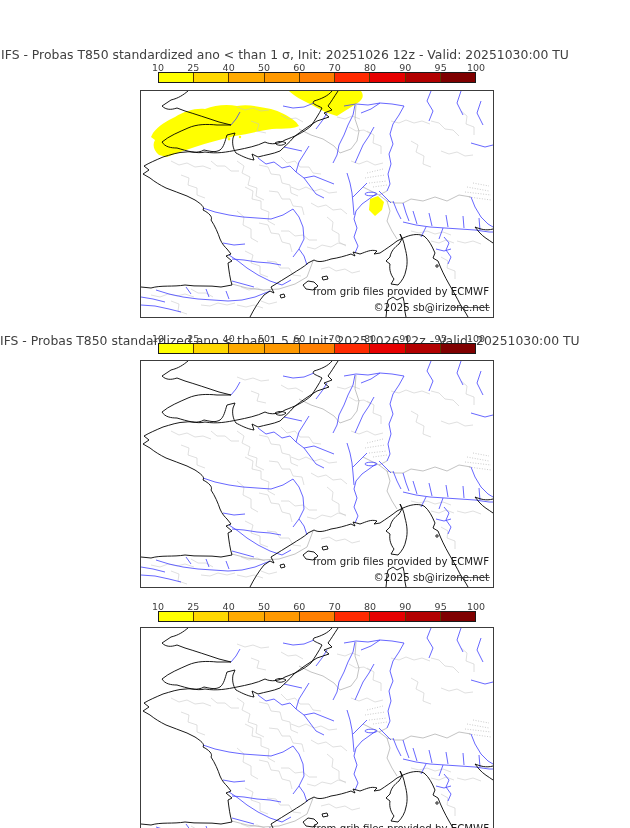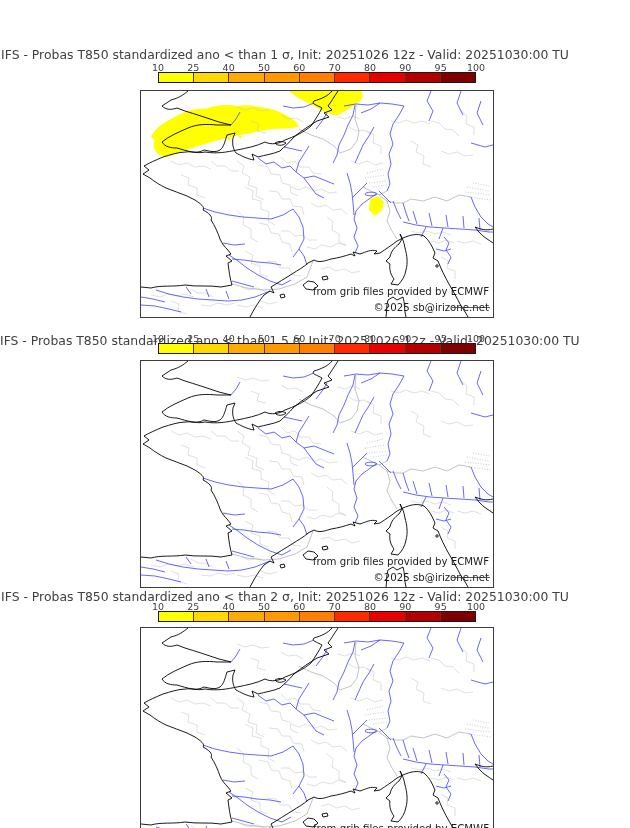--- a/index.html
+++ b/index.html
@@ -226,21 +226,20 @@
       <div class="seg" style="background: rgb(230, 0, 0);"></div>
       <div class="seg" style="background: rgb(178, 0, 0);"></div>
       <div class="seg" style="background: rgb(127, 0, 0);"></div>
     </div>
   <div class="mapbox m2">
     <svg viewBox="0 0 352 226" preserveAspectRatio="none">
       <use href="#basemap-art"></use>
     </svg>
   </div>
 
-  <div class="title t3">IFS - Probas T850  standardized ano &lt; than 2 σ, Init: 20251026 12z - Valid: 20251030:00 TU</div>
   <div class="cb-ticks k3">
       <span style="left: 0px;">10</span>
       <span style="left: 35.3333px;">25</span>
       <span style="left: 70.6667px;">40</span>
       <span style="left: 106px;">50</span>
       <span style="left: 141.333px;">60</span>
       <span style="left: 176.667px;">70</span>
       <span style="left: 212px;">80</span>
       <span style="left: 247.333px;">90</span>
       <span style="left: 282.667px;">95</span>

